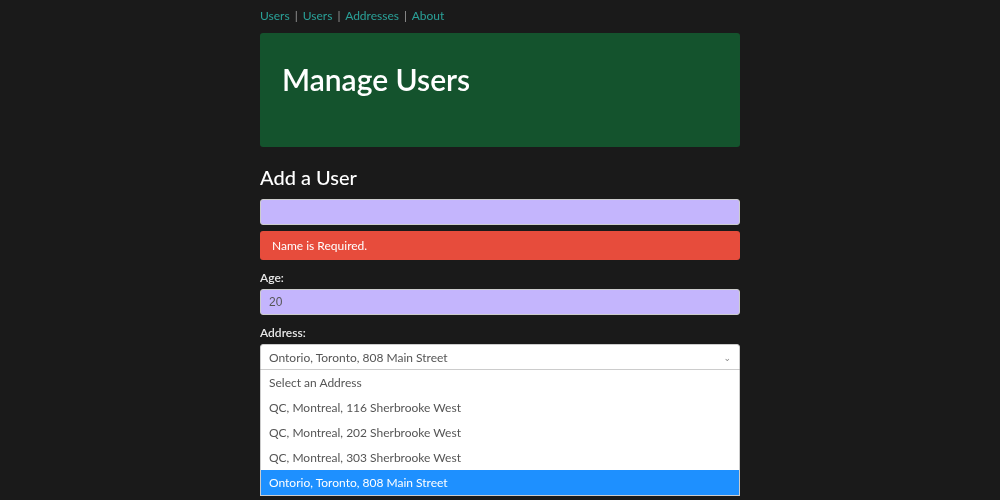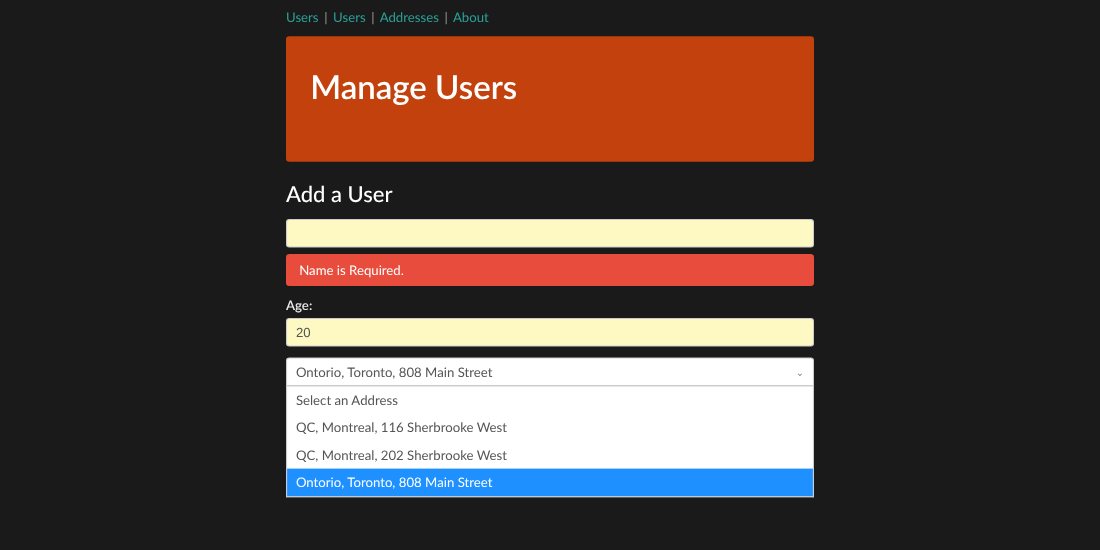--- a/index.html
+++ b/index.html
@@ -19,21 +19,21 @@
   .nav {
     padding: 8px 0 6px 0;
     font-size: 12px;
   }
   .nav a {
     color: #2aa198;
     text-decoration: none;
   }
   .nav .sep { color: #999; margin: 0 2px; }
   .jumbo {
-    background: #c2410c;
+    background: #14532d;
     padding: 28px 22px 50px 22px;
     margin-top: 4px;
     border-radius: 3px;
   }
   .jumbo h1 {
     font-size: 30px;
     font-weight: 600;
     color: #fff;
   }
   .sub-title {
@@ -44,21 +44,21 @@
   }
   .label {
     font-size: 12px;
     font-weight: 600;
     margin-bottom: 4px;
     display: block;
     color: #e8e8e8;
   }
   .input {
     width: 100%;
-    background: #fef9c3;
+    background: #c4b5fd;
     border: 1px solid #ccc;
     border-radius: 3px;
     padding: 5px 8px;
     font-size: 12px;
     color: #555;
     height: 26px;
   }
   .alert {
     background: #e74c3c;
     color: #fff;
@@ -128,27 +128,29 @@
     <input class="input" type="text" value="" style="">
     <div class="alert">Name is Required.</div>
   </div>
 
   <div class="group">
     <label class="label">Age:</label>
     <input class="input" type="text" value="20" style="">
   </div>
 
   <div class="group">
+    <label class="label">Address:</label>
     <div class="select-wrap">
       <div class="select-display">
         <span>Ontorio, Toronto, 808 Main Street</span>
         <span class="chev">⌄</span>
       </div>
       <div class="dropdown" id="dropdown">
           <div class="option">Select an Address</div>
           <div class="option">QC, Montreal, 116 Sherbrooke West</div>
           <div class="option">QC, Montreal, 202 Sherbrooke West</div>
+          <div class="option">QC, Montreal, 303 Sherbrooke West</div>
           <div class="option selected">Ontorio, Toronto, 808 Main Street</div>
         </div>
     </div>
   </div>
 
 </div>
 
 </body></html>

